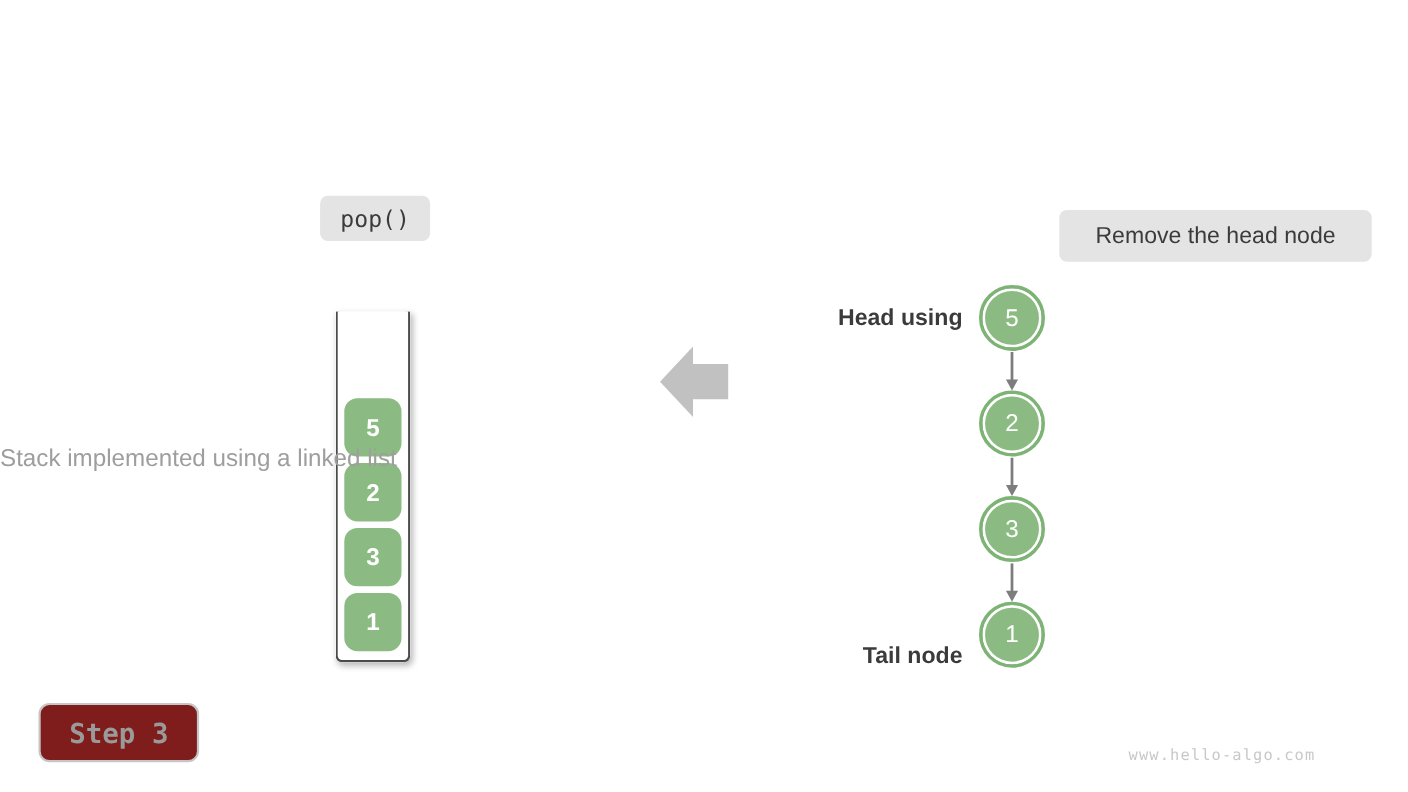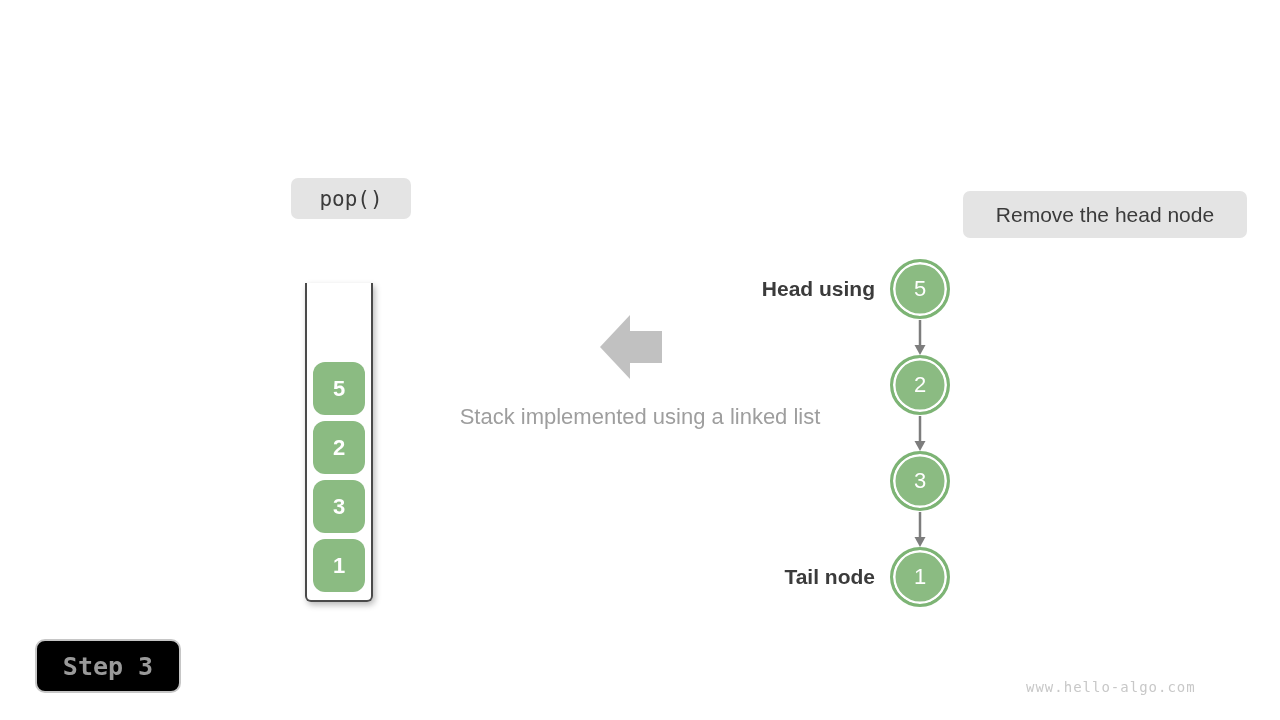--- a/index.html
+++ b/index.html
@@ -54,21 +54,21 @@
     border-radius: 12px;
     display: flex; align-items: center; justify-content: center;
     color: #ffffff;
     font-size: 22px;
     font-weight: 600;
   }
 
   
   .caption {
     left: 0; top: 404px; width: 1280px;
-    text-align: center;
+    text-align: left;
     color: var(--gray_text);
     font-size: 22px;
   }
 
   
   .node-label {
     width: 175px;
     text-align: right;
     font-size: 21px;
     font-weight: 700;
@@ -88,61 +88,61 @@
     font-size: 22px;
     font-weight: 500;
   }
 
   .link-arrow { left: 912px; width: 16px; height: 36px; }
 
   
   .step-box {
     left: 35px; top: 639px;
     width: 146px; height: 54px;
-    background: #000000;
+    background: #7f1d1d;
     border: 2px solid #c6c6c6;
     border-radius: 10px;
     display: flex; align-items: center; justify-content: center;
     font-family: "DejaVu Sans Mono", monospace;
     font-weight: 700;
     font-size: 25px;
     color: var(--step_text);
   }
 
   .watermark {
     left: 1026px; top: 679px;
     font-family: "DejaVu Sans Mono", monospace;
     font-size: 14px;
     color: var(--faint_gray);
     letter-spacing: 1px;
   }
 </style>
 </head>
 <body>
 
-<div class="abs tag tag-mono" style="left:291px; top:178px; width:120px; height:41px;">pop()</div>
+<div class="abs tag tag-mono" style="left:291px; top:178px; width:100px; height:41px;">pop()</div>
 
 <div class="abs tag tag-sans" style="left:963px; top:180px; width:284px; height:47px;">Remove the head node</div>
 
 <div class="abs stack-container">
   <div class="stack-item">5</div>
   <div class="stack-item">2</div>
   <div class="stack-item">3</div>
   <div class="stack-item">1</div>
 </div>
 
 <svg class="abs" style="left:600px; top:315px;" width="64" height="64" viewBox="0 0 64 64">
   <polygon points="30,0 30,16 62,16 62,48 30,48 30,64 0,32" fill="var(--big_arrow)"></polygon>
 </svg>
 
 <div class="abs caption">Stack implemented using a linked list</div>
 
 <div class="abs node-label" style="left:700px; top:277px;">Head using</div>
 
-<div class="abs node-label" style="left:700px; top:565px;">Tail node</div>
+<div class="abs node-label" style="left:700px; top:585px;">Tail node</div>
 
 <div class="abs ll-node" style="top:259px;">5</div>
 <div class="abs ll-node" style="top:355px;">2</div>
 <div class="abs ll-node" style="top:451px;">3</div>
 <div class="abs ll-node" style="top:547px;">1</div>
 
 <svg class="abs link-arrow" style="top:320px;" viewBox="0 0 16 36">
   <line x1="8" y1="0" x2="8" y2="26" stroke="var(--link_arrow)" stroke-width="2.5"></line>
   <polygon points="2.5,25 13.5,25 8,35" fill="var(--link_arrow)"></polygon>
 </svg>

